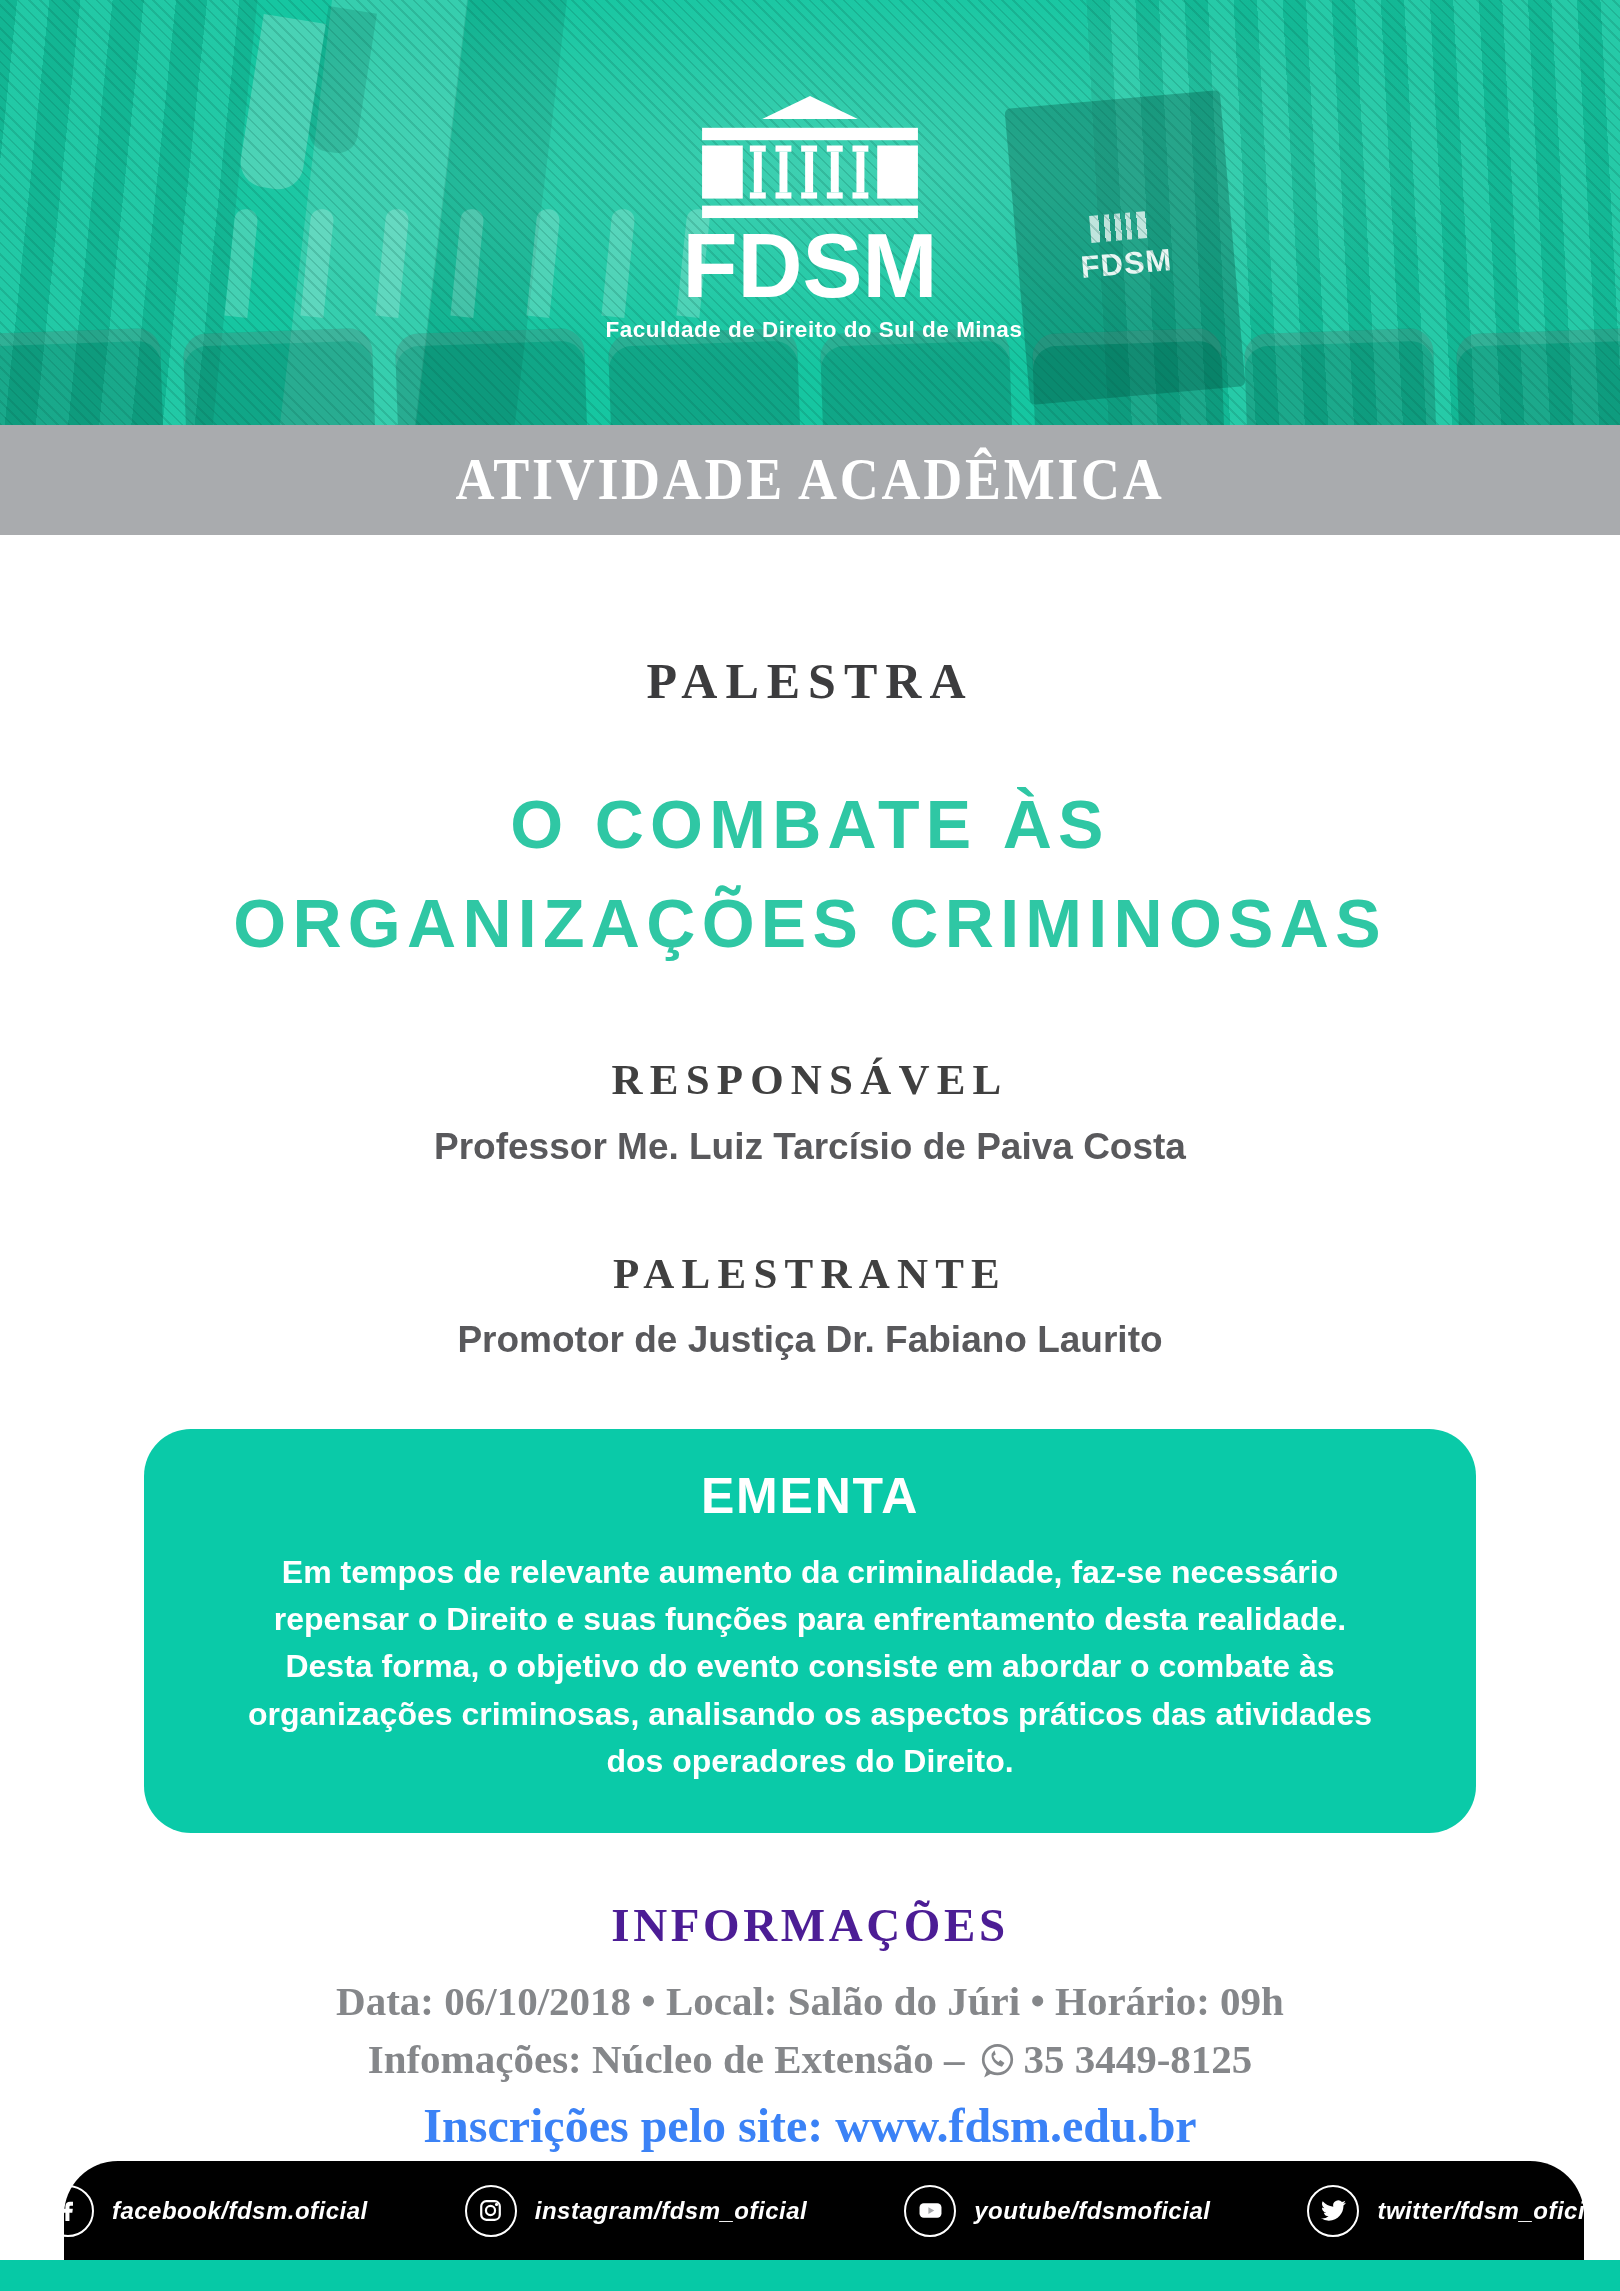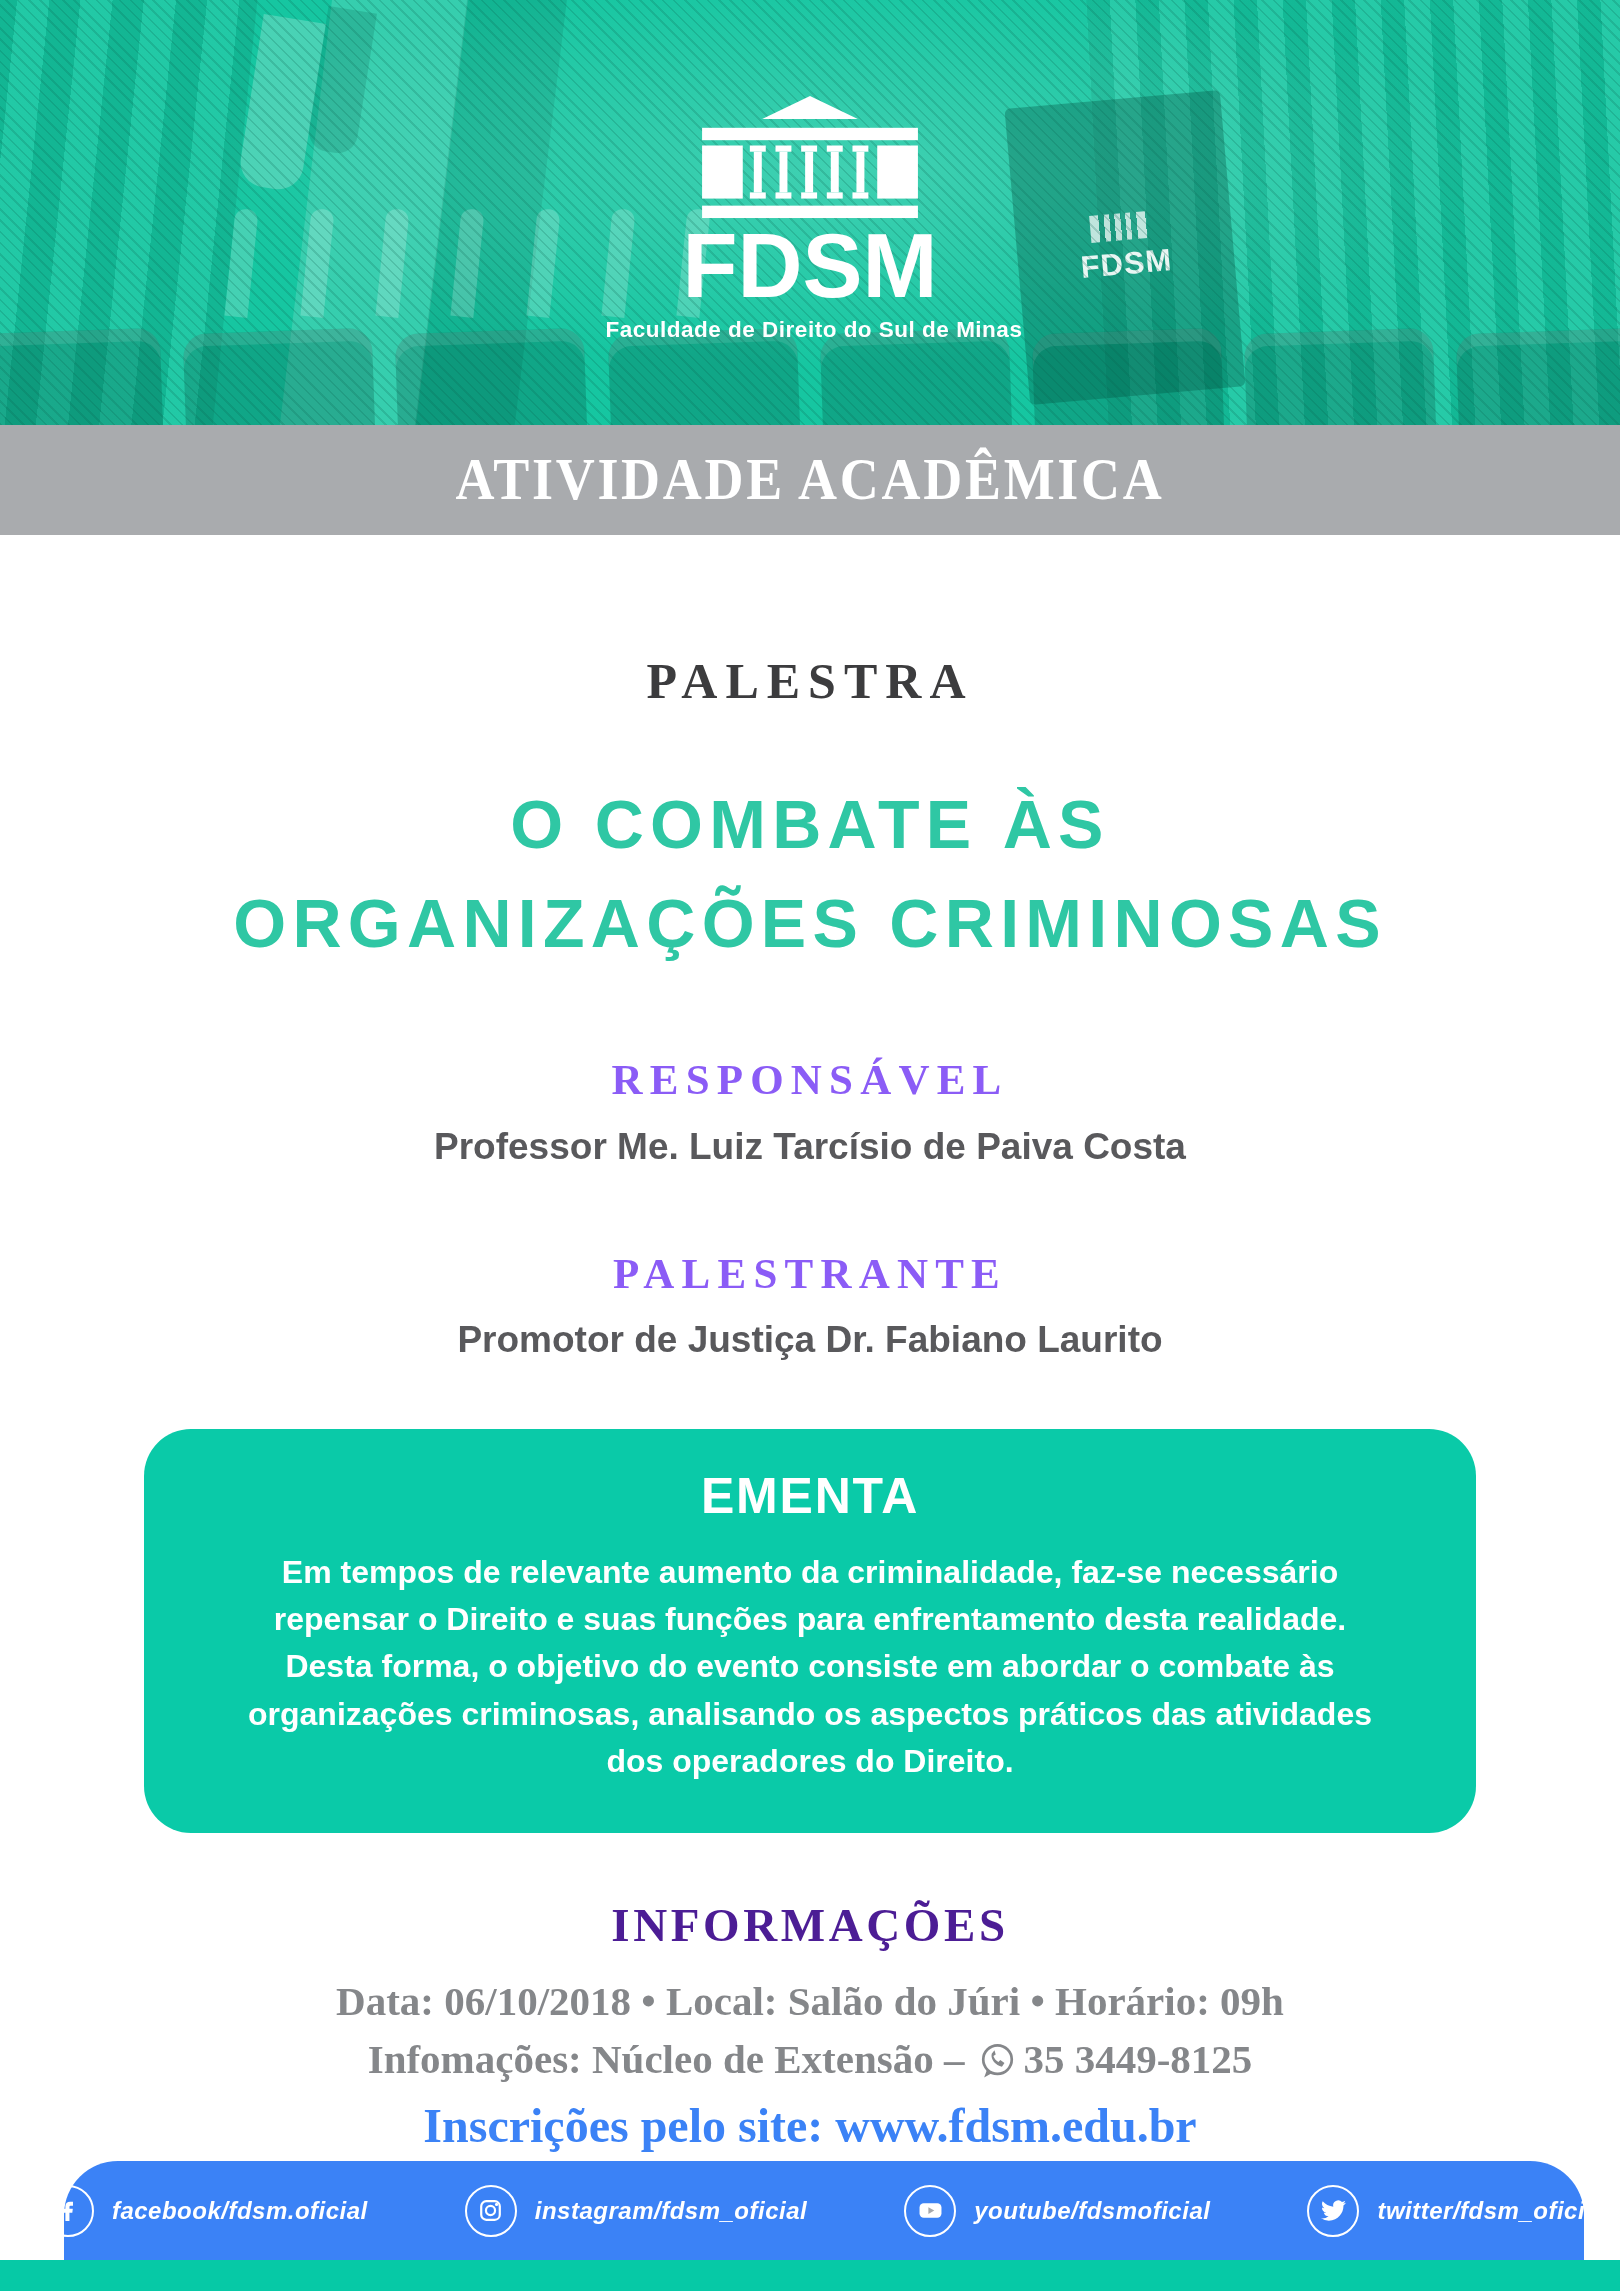--- a/index.html
+++ b/index.html
@@ -50,42 +50,42 @@
   .logo-tagline{ font-size:22.5px; font-weight:bold; margin-top:9px; letter-spacing:0.5px;padding-left:8px; }
   
   .banner{ height:110px; background:#a9abae; display:flex; align-items:center; justify-content:center; }
   .banner-label{ color:#ffffff; font-family:"Liberation Serif", serif; font-weight:bold;
     font-size:54px; letter-spacing:2.7px; transform:scaleY(1.08); }
   
   .kicker{ margin-top:117px; text-align:center; color:#3c3c3e;
     font-family:"Liberation Serif", serif; font-weight:bold; font-size:50px; letter-spacing:8px; }
   .title{ margin-top:65px; text-align:center; color:#2fc7a4; font-weight:bold;
     font-size:68px; letter-spacing:6.3px; line-height:1.45; }
-  .role{ text-align:center; color:#8b5cf6; font-family:"Liberation Serif", serif;
+  .role{ text-align:center; color:#404040; font-family:"Liberation Serif", serif;
     font-weight:bold; font-size:43px; letter-spacing:7.2px; }
   .role-1{ margin-top:83px; }
   .role-2{ margin-top:81px; }
   .person{ margin-top:21.6px; text-align:center; color:#59595c; font-weight:bold; font-size:37px; }
   .ementa{ margin:68px 144px 0; background:#0acaa8; border-radius:47px;
     padding:38px 86px 47px; text-align:center; color:#ffffff; }
   .ementa-heading{ font-family:Liberation Sans, sans-serif; font-weight:bold; font-size:50px; letter-spacing:1.8px; }
   .ementa-body{ margin-top:23.4px; font-weight:bold; font-size:32px; line-height:1.48; }
   .info-heading{ margin-top:65px; text-align:center; color:#4c1d95;
     font-family:"Liberation Serif", serif; font-weight:bold; font-size:47px; letter-spacing:3.6px; }
   .info-line{ margin-top:25px; text-align:center; color:#85878a;
     font-family:"Liberation Serif", serif; font-weight:bold; font-size:41px; }
   .info-line-2{ margin-top:10.8px; }
   .wa-icon{ vertical-align:-8px; margin:0 5.4px 0 12.6px; }
   .info-cta{ margin-top:15px; text-align:center; color:#3b82f6;
     font-family:"Liberation Serif", serif; font-weight:bold; font-size:48px; }
   .fine-print{ margin-top:45px; text-align:center; color:#6e6f72; font-size:25px; line-height:1.6; }
   
   .footer{ position:absolute; left:0; right:0; bottom:0; height:131px; }
   .social-bar{ position:absolute; left:36px; right:36px; top:0; bottom:0;
-    background:#3b82f6; border-radius:54px 54px 0 0;
+    background:#000000; border-radius:54px 54px 0 0;
     display:flex; align-items:center; justify-content:center; gap:97px; padding-bottom:32px;margin-left:28px; }
   .social-item{ display:flex; align-items:center; gap:18px; }
   .icon-circle{ width:52px; height:52px; border:2.7px solid #ffffff; border-radius:50%;
     display:flex; align-items:center; justify-content:center; flex:0 0 auto; }
   .social-label{ color:#ffffff; font-weight:bold; font-style:italic; font-size:24px; letter-spacing:0.5px; }
   .bottom-strip{ position:absolute; left:0; right:0; bottom:0; height:32px; background:#06c9a6; }
 </style>
 </head>
 <body>
 

